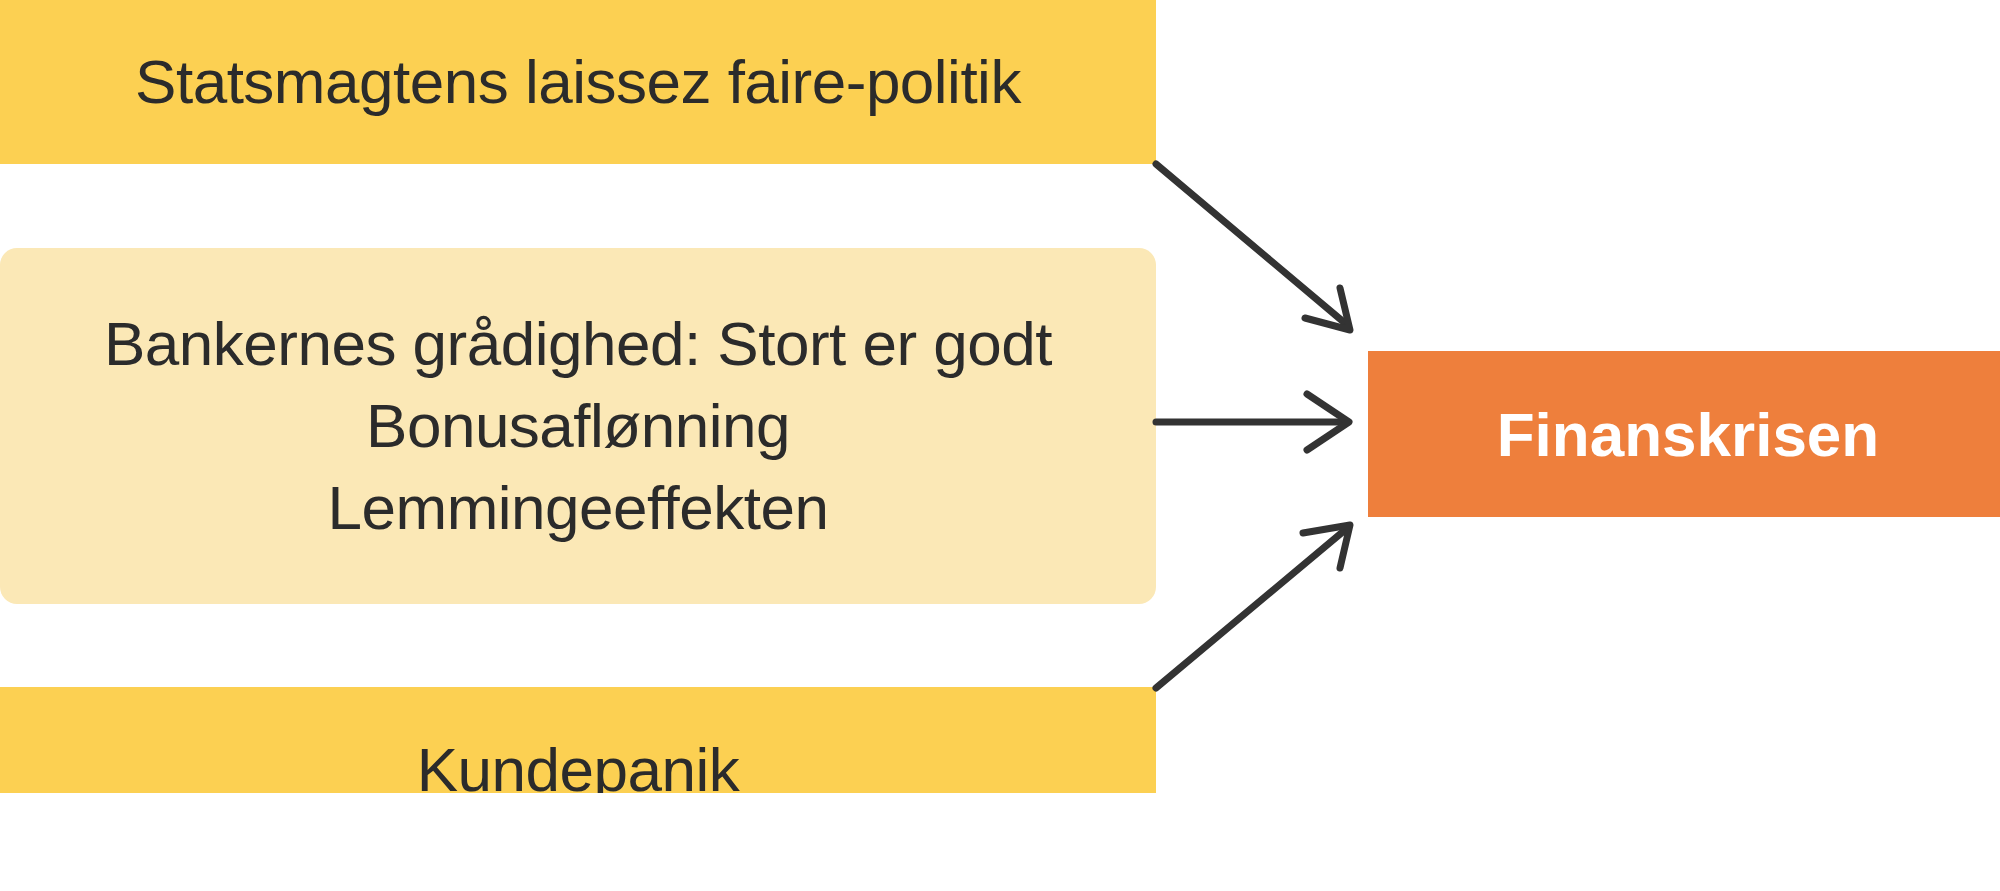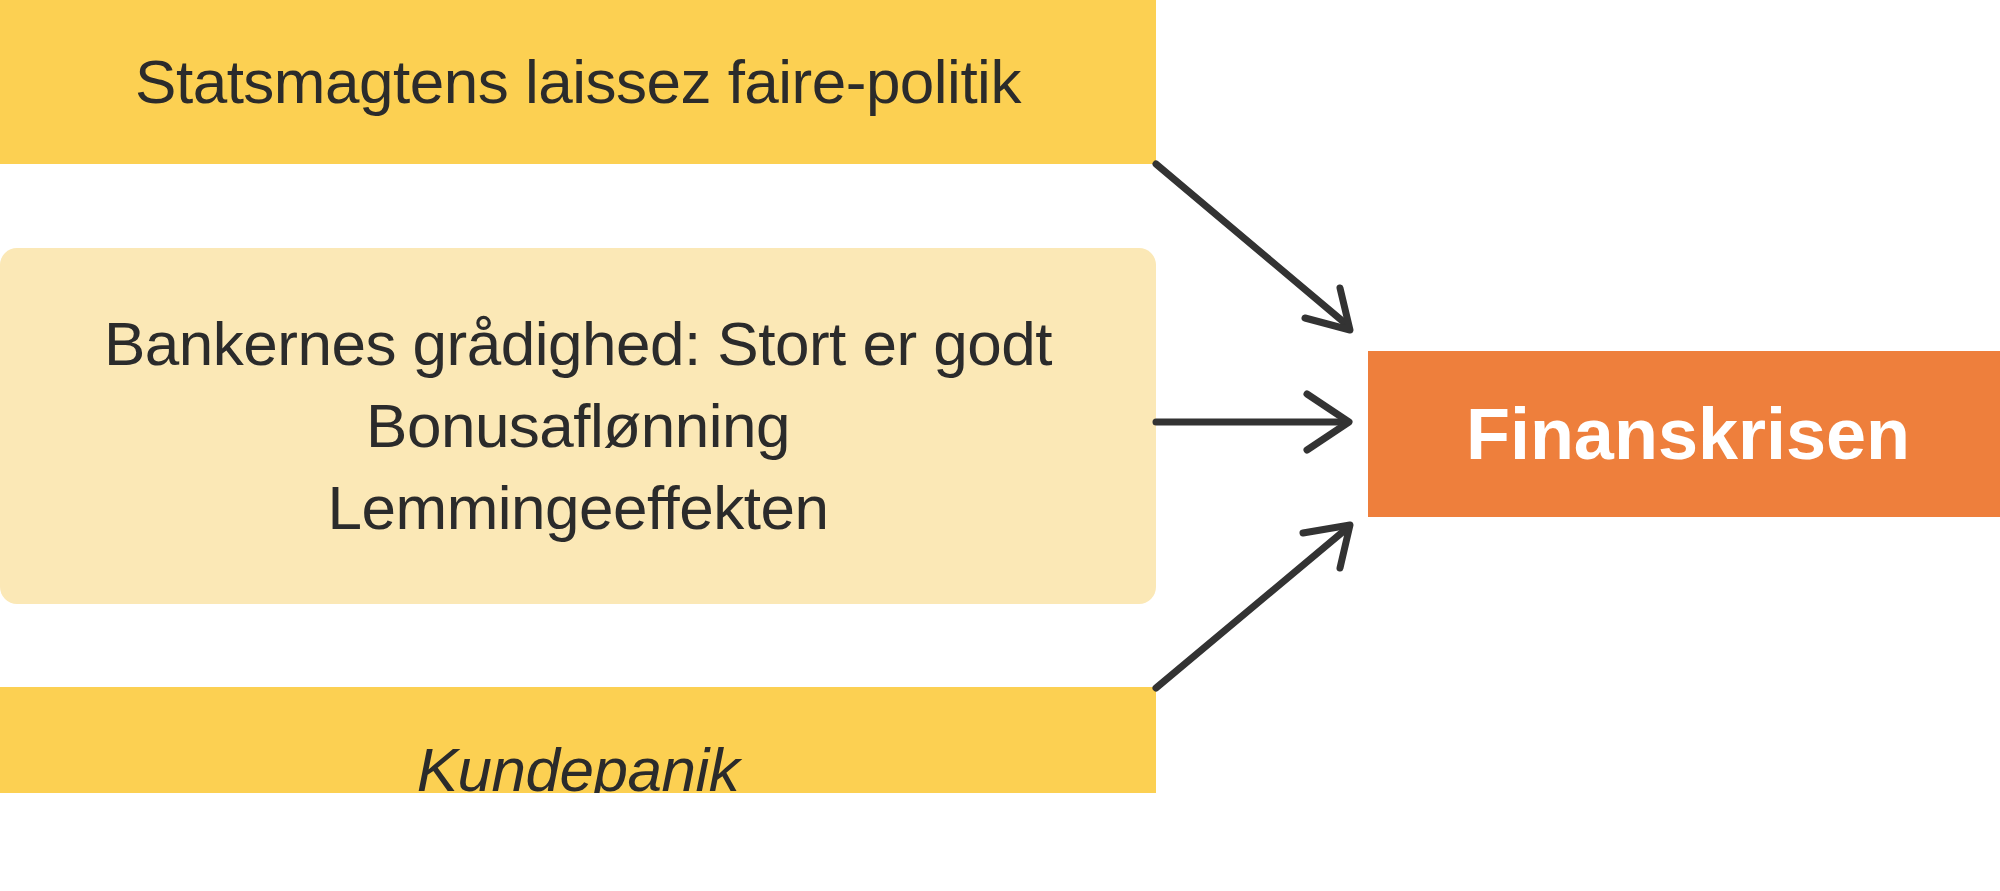--- a/index.html
+++ b/index.html
@@ -54,39 +54,38 @@
     font-size: 62px;
   }
   #box-panic {
     top: 687px;
     width: 1156px;
     height: 165px;
     background: #fcd052;
   }
   #box-panic .cause-label {
     font-size: 62px;
-    font-style: italic;
   }
   #box-effect {
     position: absolute;
     left: 1368px;
     top: 351px;
     width: 640px;
     height: 166px;
     background: #ee7f3c;
     display: flex;
     align-items: center;
     justify-content: center;
     box-sizing: border-box;
   }
   #box-effect .effect-label {
     color: #ffffff;
     font-family: "Liberation Sans", sans-serif;
     font-weight: bold;
-    font-size: 72px;
+    font-size: 62px;
     letter-spacing: 0px;
     text-align: center;
   }
   #arrow-layer {
     position: absolute;
     left: 0;
     top: 0;
     width: 2000px;
     height: 891px;
     pointer-events: none;

